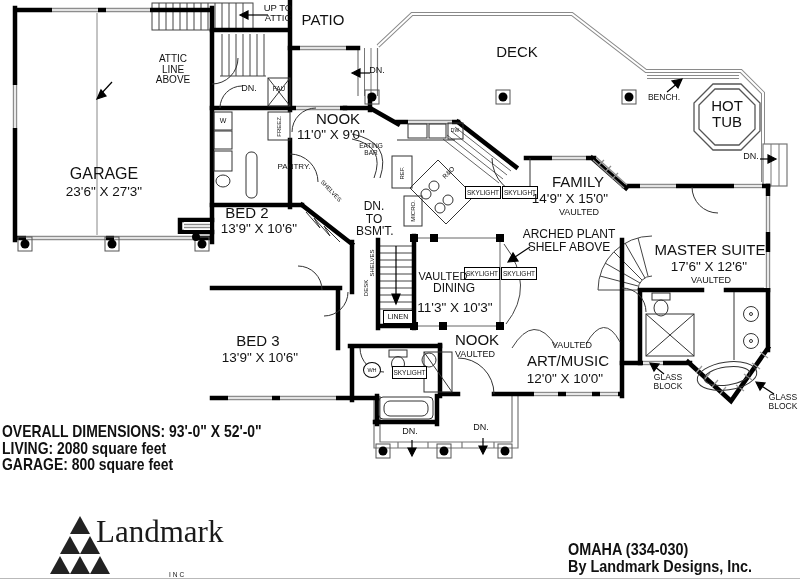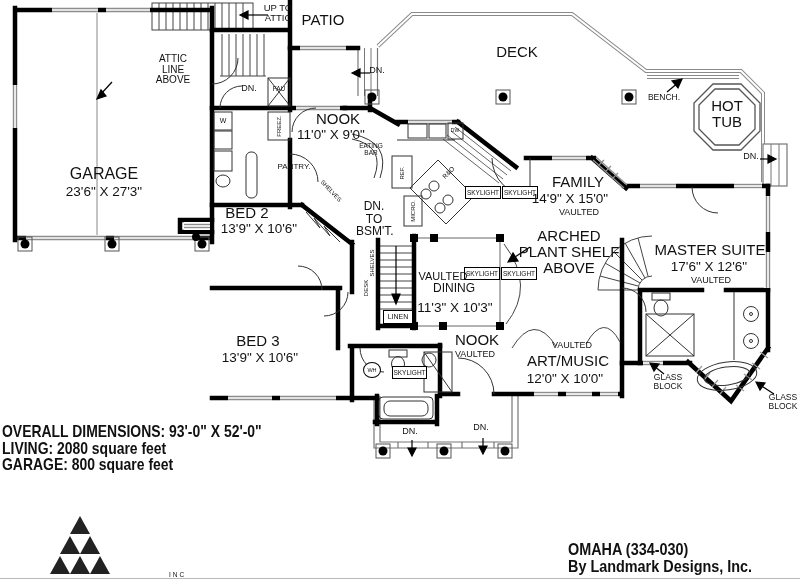--- a/index.html
+++ b/index.html
@@ -412,21 +412,21 @@
 
 <div class="lbl cx wrap" style="left:374px;top:200px;width:36px;font-size:12px;">DN. TO BSM'T.</div>
 <div class="lbl v" style="left:372px;top:263px;font-size:6px;">SHELVES</div>
 <div class="lbl v" style="left:366px;top:288px;font-size:6px;">DESK</div>
 <div class="lbl box" style="left:383px;top:310px;width:28px;height:12px;font-size:7px;line-height:12px;">LINEN</div>
 
 <div class="lbl cx" style="left:443px;top:271px;font-size:11px;">VAULTED</div>
 <div class="lbl cx" style="left:454px;top:282px;font-size:12px;">DINING</div>
 <div class="lbl cx dm" style="left:455px;top:301px;">11'3" X 10'3"</div>
 
-<div class="lbl cx wrap" style="left:569px;top:228px;width:108px;font-size:15px;">ARCHED PLANT SHELF ABOVE</div>
+<div class="lbl cx wrap" style="left:569px;top:228px;width:108px;font-size:12px;">ARCHED PLANT SHELF ABOVE</div>
 
 <div class="lbl cx rm" style="left:710px;top:242px;">MASTER SUITE</div>
 <div class="lbl cx dm" style="left:709px;top:260px;">17'6" X 12'6"</div>
 <div class="lbl cx nt" style="left:711px;top:276px;">VAULTED</div>
 
 <div class="lbl cx wrap" style="left:668px;top:373px;width:42px;font-size:8.5px;">GLASS BLOCK</div>
 <div class="lbl cx wrap" style="left:783px;top:393px;width:42px;font-size:8.5px;">GLASS BLOCK</div>
 
 <div class="lbl cx rm" style="left:477px;top:332px;">NOOK</div>
 <div class="lbl cx nt" style="left:475px;top:350px;">VAULTED</div>
@@ -445,20 +445,21 @@
 <div class="lbl cx sm" style="left:410px;top:427px;">DN.</div>
 <div class="lbl cx sm" style="left:481px;top:423px;">DN.</div>
 <div class="lbl cx sm" style="left:751px;top:152px;">DN.</div>
 <div class="lbl cx" style="left:664px;top:93px;font-size:8.5px;">BENCH.</div>
 <div class="lbl cx wrap rm" style="left:727px;top:98px;width:46px;">HOT TUB</div>
 
 <div class="foot" style="top:422px;">OVERALL DIMENSIONS: 93'-0" X 52'-0"</div>
 <div class="foot" style="top:439px;">LIVING: 2080 square feet</div>
 <div class="foot" style="top:455px;">GARAGE: 800 square feet</div>
 
+<div class="logoword" style="left:96px;top:514px;">Landmark</div>
 <div class="lbl" style="left:169px;top:572px;font-size:6.5px;letter-spacing:2px;">INC</div>
 
 <div class="credit" style="top:541px;">OMAHA (334-030)</div>
 <div class="credit" style="top:558px;">By Landmark Designs, Inc.</div>
 
 <div id="bottom-rule"></div>
 
 </div>
 
 </body></html>

